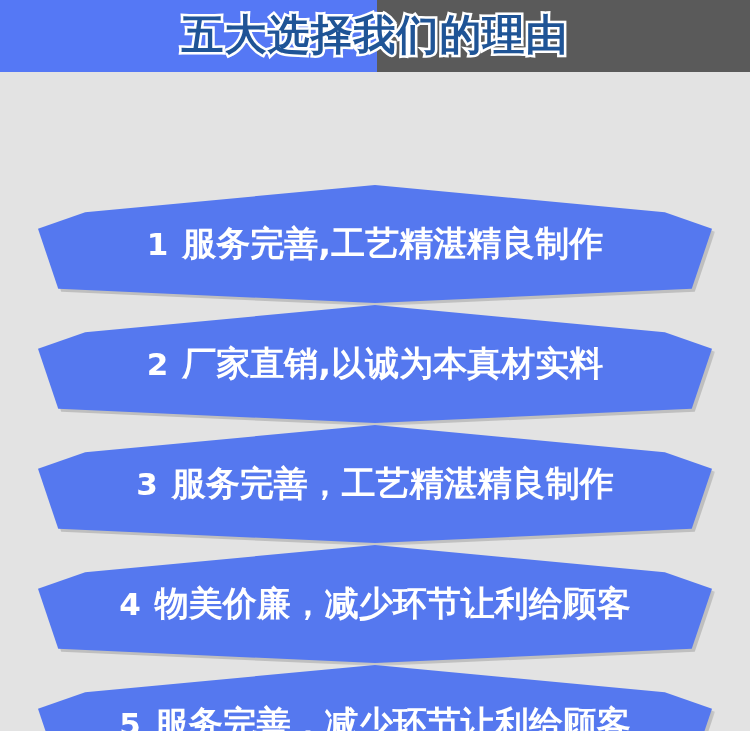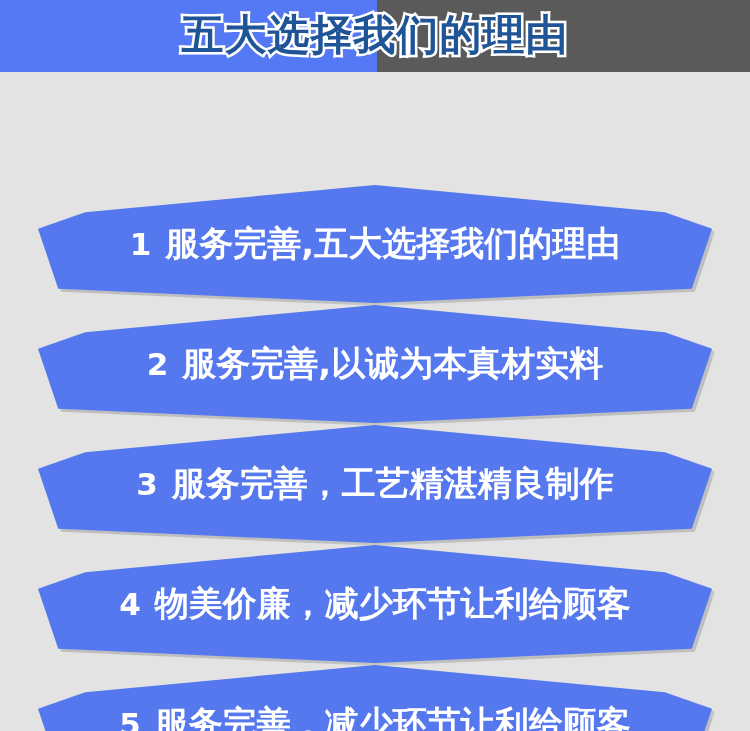--- a/index.html
+++ b/index.html
@@ -119,30 +119,30 @@
   <div class="header-title">五大选择我们的理由</div>
 </div>
 
 <div class="banners">
 
   <div class="banner-row" style="top:98px;">
     <div class="banner-shadow"></div>
     <div class="banner-shape"></div>
     <div class="banner-text">
       <span class="banner-index">1</span>
-      <span>服务完善,五大选择我们的理由</span>
+      <span>服务完善,工艺精湛精良制作</span>
     </div>
   </div>
 
   <div class="banner-row" style="top:218px;">
     <div class="banner-shadow"></div>
     <div class="banner-shape"></div>
     <div class="banner-text">
       <span class="banner-index">2</span>
-      <span>服务完善,以诚为本真材实料</span>
+      <span>厂家直销,以诚为本真材实料</span>
     </div>
   </div>
 
   <div class="banner-row" style="top:338px;">
     <div class="banner-shadow"></div>
     <div class="banner-shape"></div>
     <div class="banner-text">
       <span class="banner-index">3</span>
       <span>服务完善，工艺精湛精良制作</span>
     </div>

